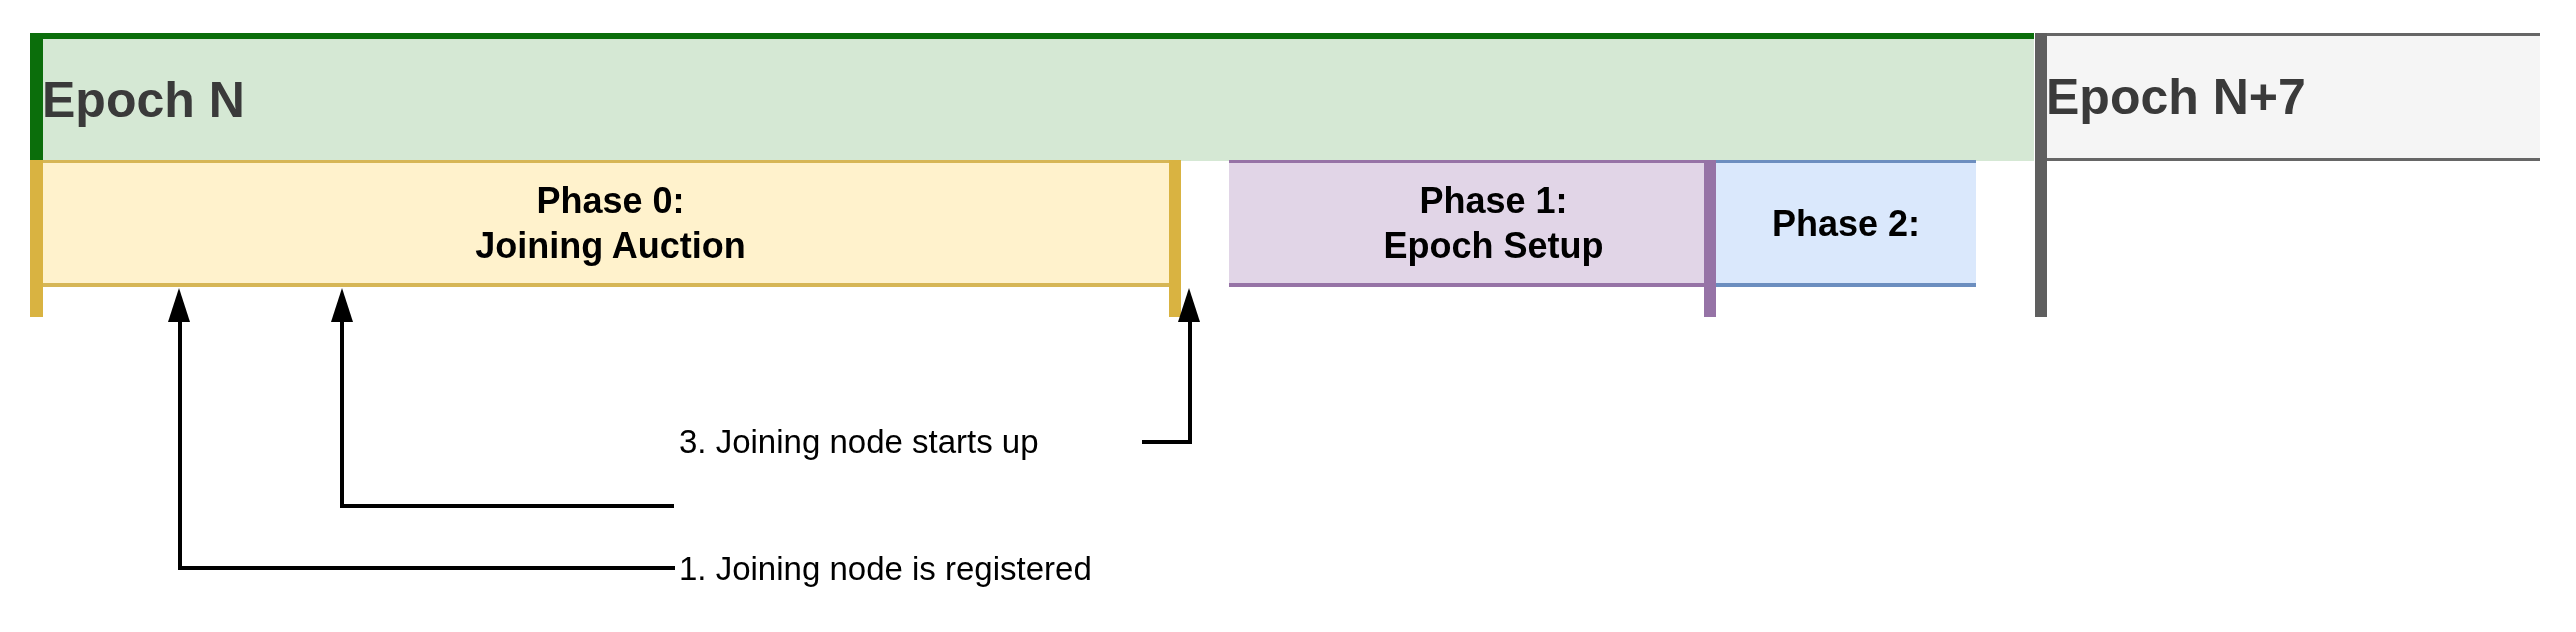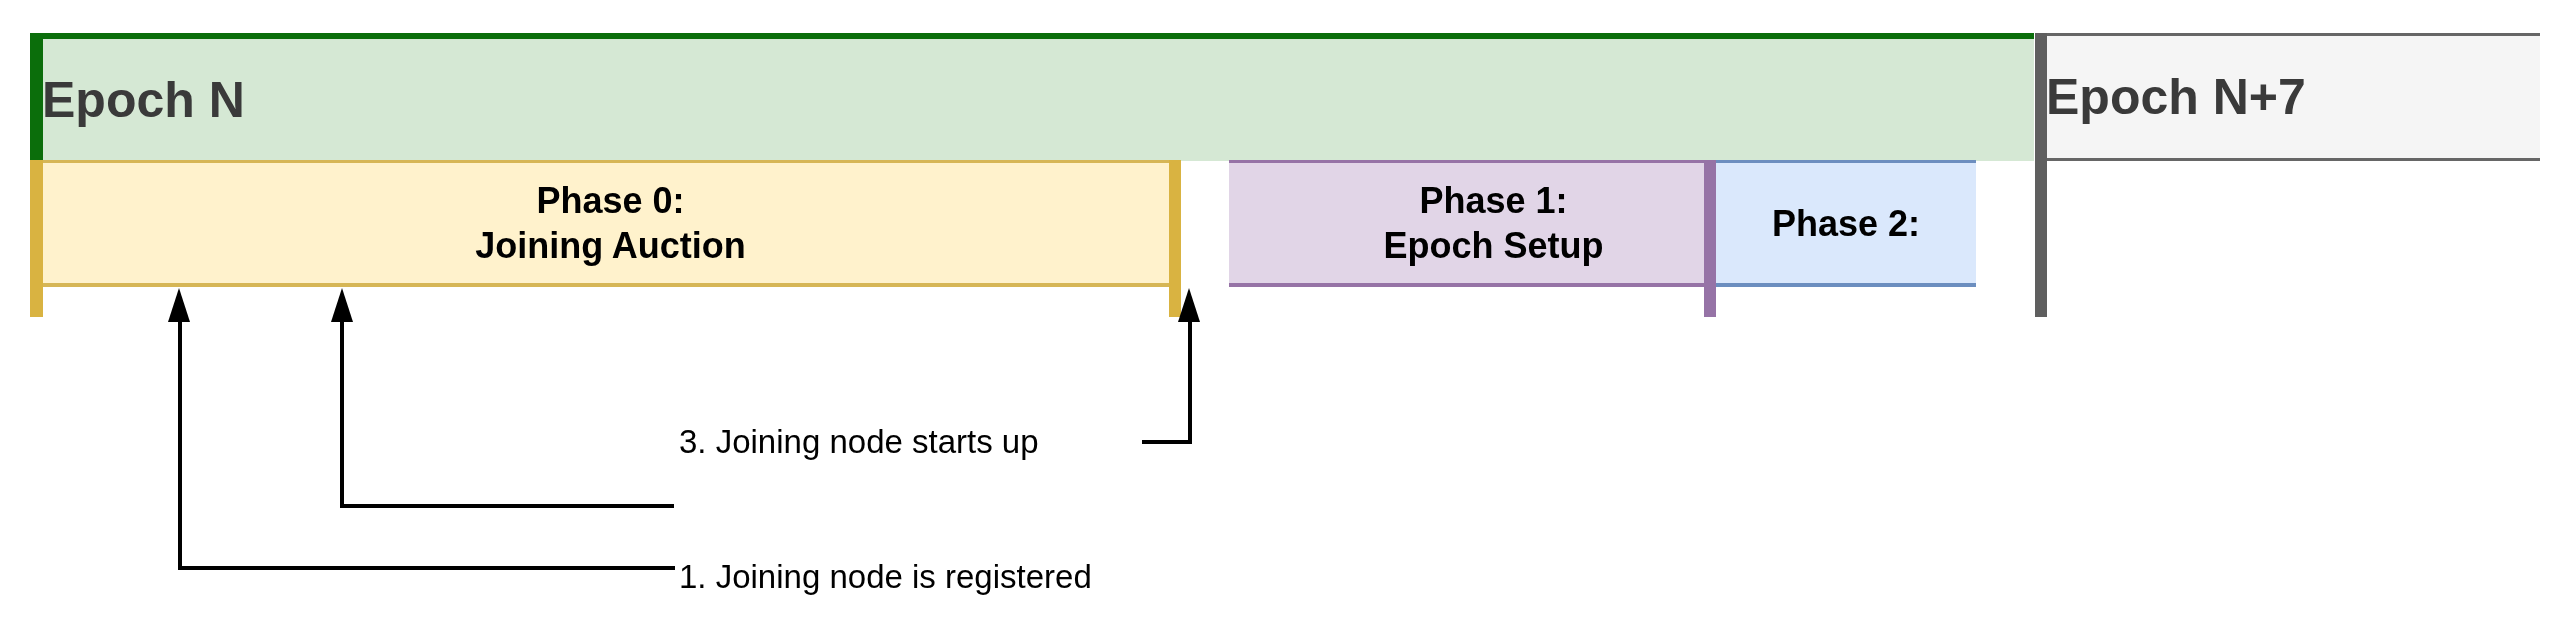--- a/index.html
+++ b/index.html
@@ -108,21 +108,21 @@
   .note-label {
     position: absolute;
     left: 679px;
     font-size: 33px;
     line-height: 33px;
     color: var(--label-text, #000000);
     white-space: nowrap;
   }
   .label3 { top: 425px; }
   .label2 { top: 490px; }
-  .label1 { top: 552px; margin-top: 8px; }
+  .label1 { top: 552px; }
 </style>
 </head>
 <body>
 
 <div class="canvas">
 
   <div class="epoch-bar epoch-n">
     <span>Epoch N</span>
   </div>
 

